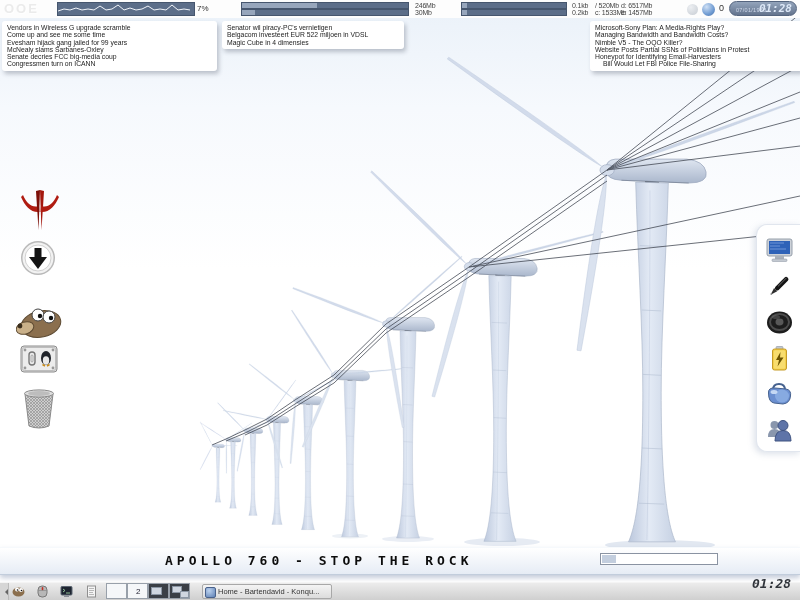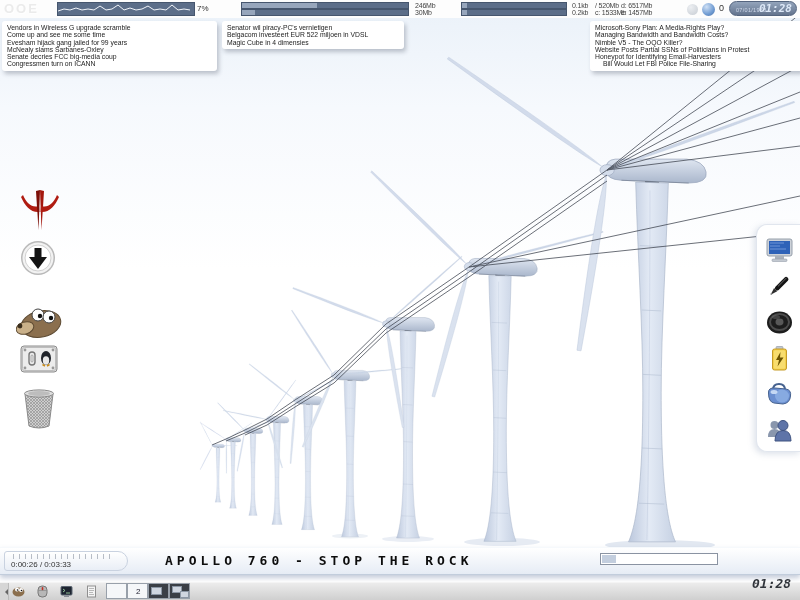--- a/index.html
+++ b/index.html
@@ -382,24 +382,20 @@
       <svg width="27" height="27" viewBox="0 0 27 27">
         <circle cx="8.5" cy="8" r="4" fill="#8a97ad"></circle>
         <path d="M2,20 Q2,12 8.5,12 Q15,12 15,20 Z" fill="#8a97ad"></path>
         <circle cx="17" cy="8.5" r="5" fill="#5e74a8" stroke="#3e5280"></circle>
         <path d="M9,24 Q9,13.5 17,13.5 Q25,13.5 25,24 Z" fill="#5e74a8" stroke="#3e5280"></path>
       </svg>
     </div>
   </div>
 
   <div id="player" class="abs">
-    <div id="ptime">
-      <div class="ruler"></div>
-      <div class="tval">0:00:26 / 0:03:33</div>
-    </div>
     <div id="ptitle">APOLLO 760 - STOP THE ROCK</div>
     <div id="pseek">
       <div class="sfill" style="width: 12%;"></div>
     </div>
   </div>
 
   <div id="taskbar" class="abs">
     <div id="hidebtn"></div>
     <div class="tb-ic" style="left:12px">
       <svg width="13" height="13" viewBox="0 0 13 13">
@@ -438,18 +434,22 @@
       </div>
       <div class="pcell dark" style="left:42px">
         <div class="pwin" style="left:2px;top:3px;width:9px;height:6px"></div>
       </div>
       <div class="pcell dark" style="left:63px">
         <div class="pwin" style="left:2px;top:2px;width:8px;height:5px"></div>
         <div class="pwin" style="left:10px;top:7px;width:7px;height:5px"></div>
       </div>
     </div>
 
+    <div id="taskbtn">
+      <span class="ticon"></span>
+      <span class="tlabel">Home - Bartendavid - Konqu...</span>
+    </div>
   </div>
 
   <div id="lcd-clock" class="abs">01:28</div>
   <div id="watermark" class="abs">thewolfweb.com</div>
 
 </div>
 
 </body></html>

